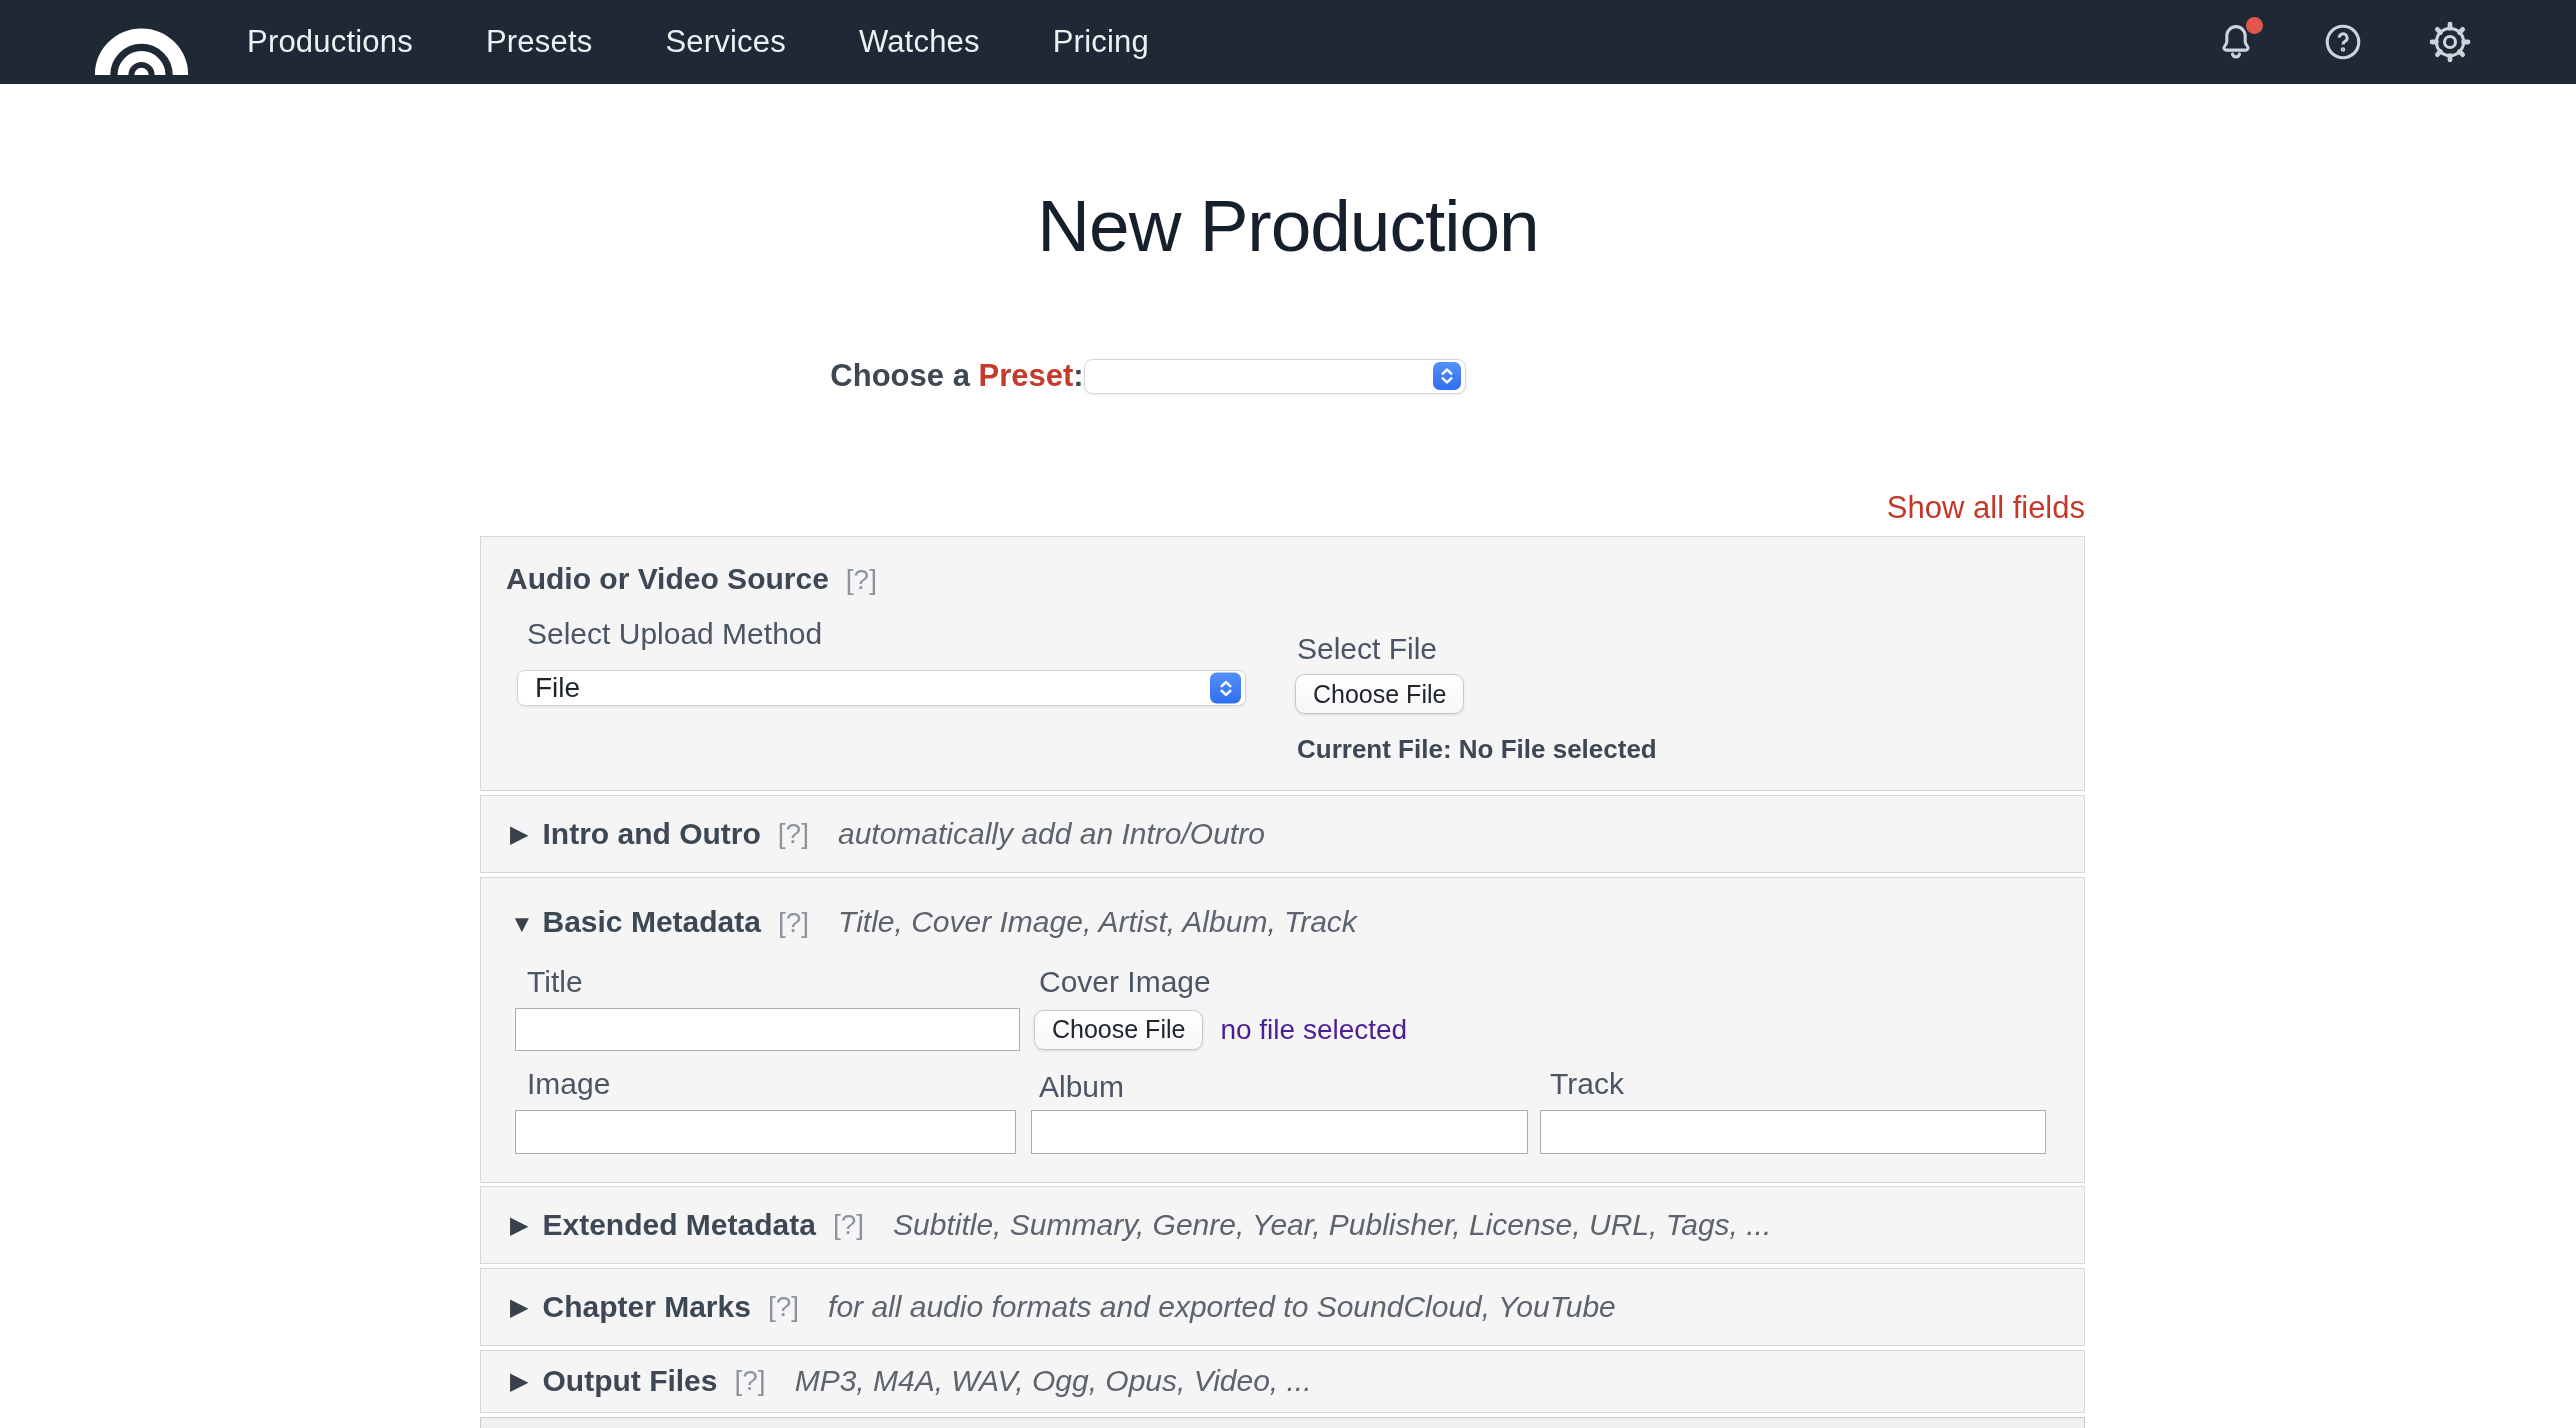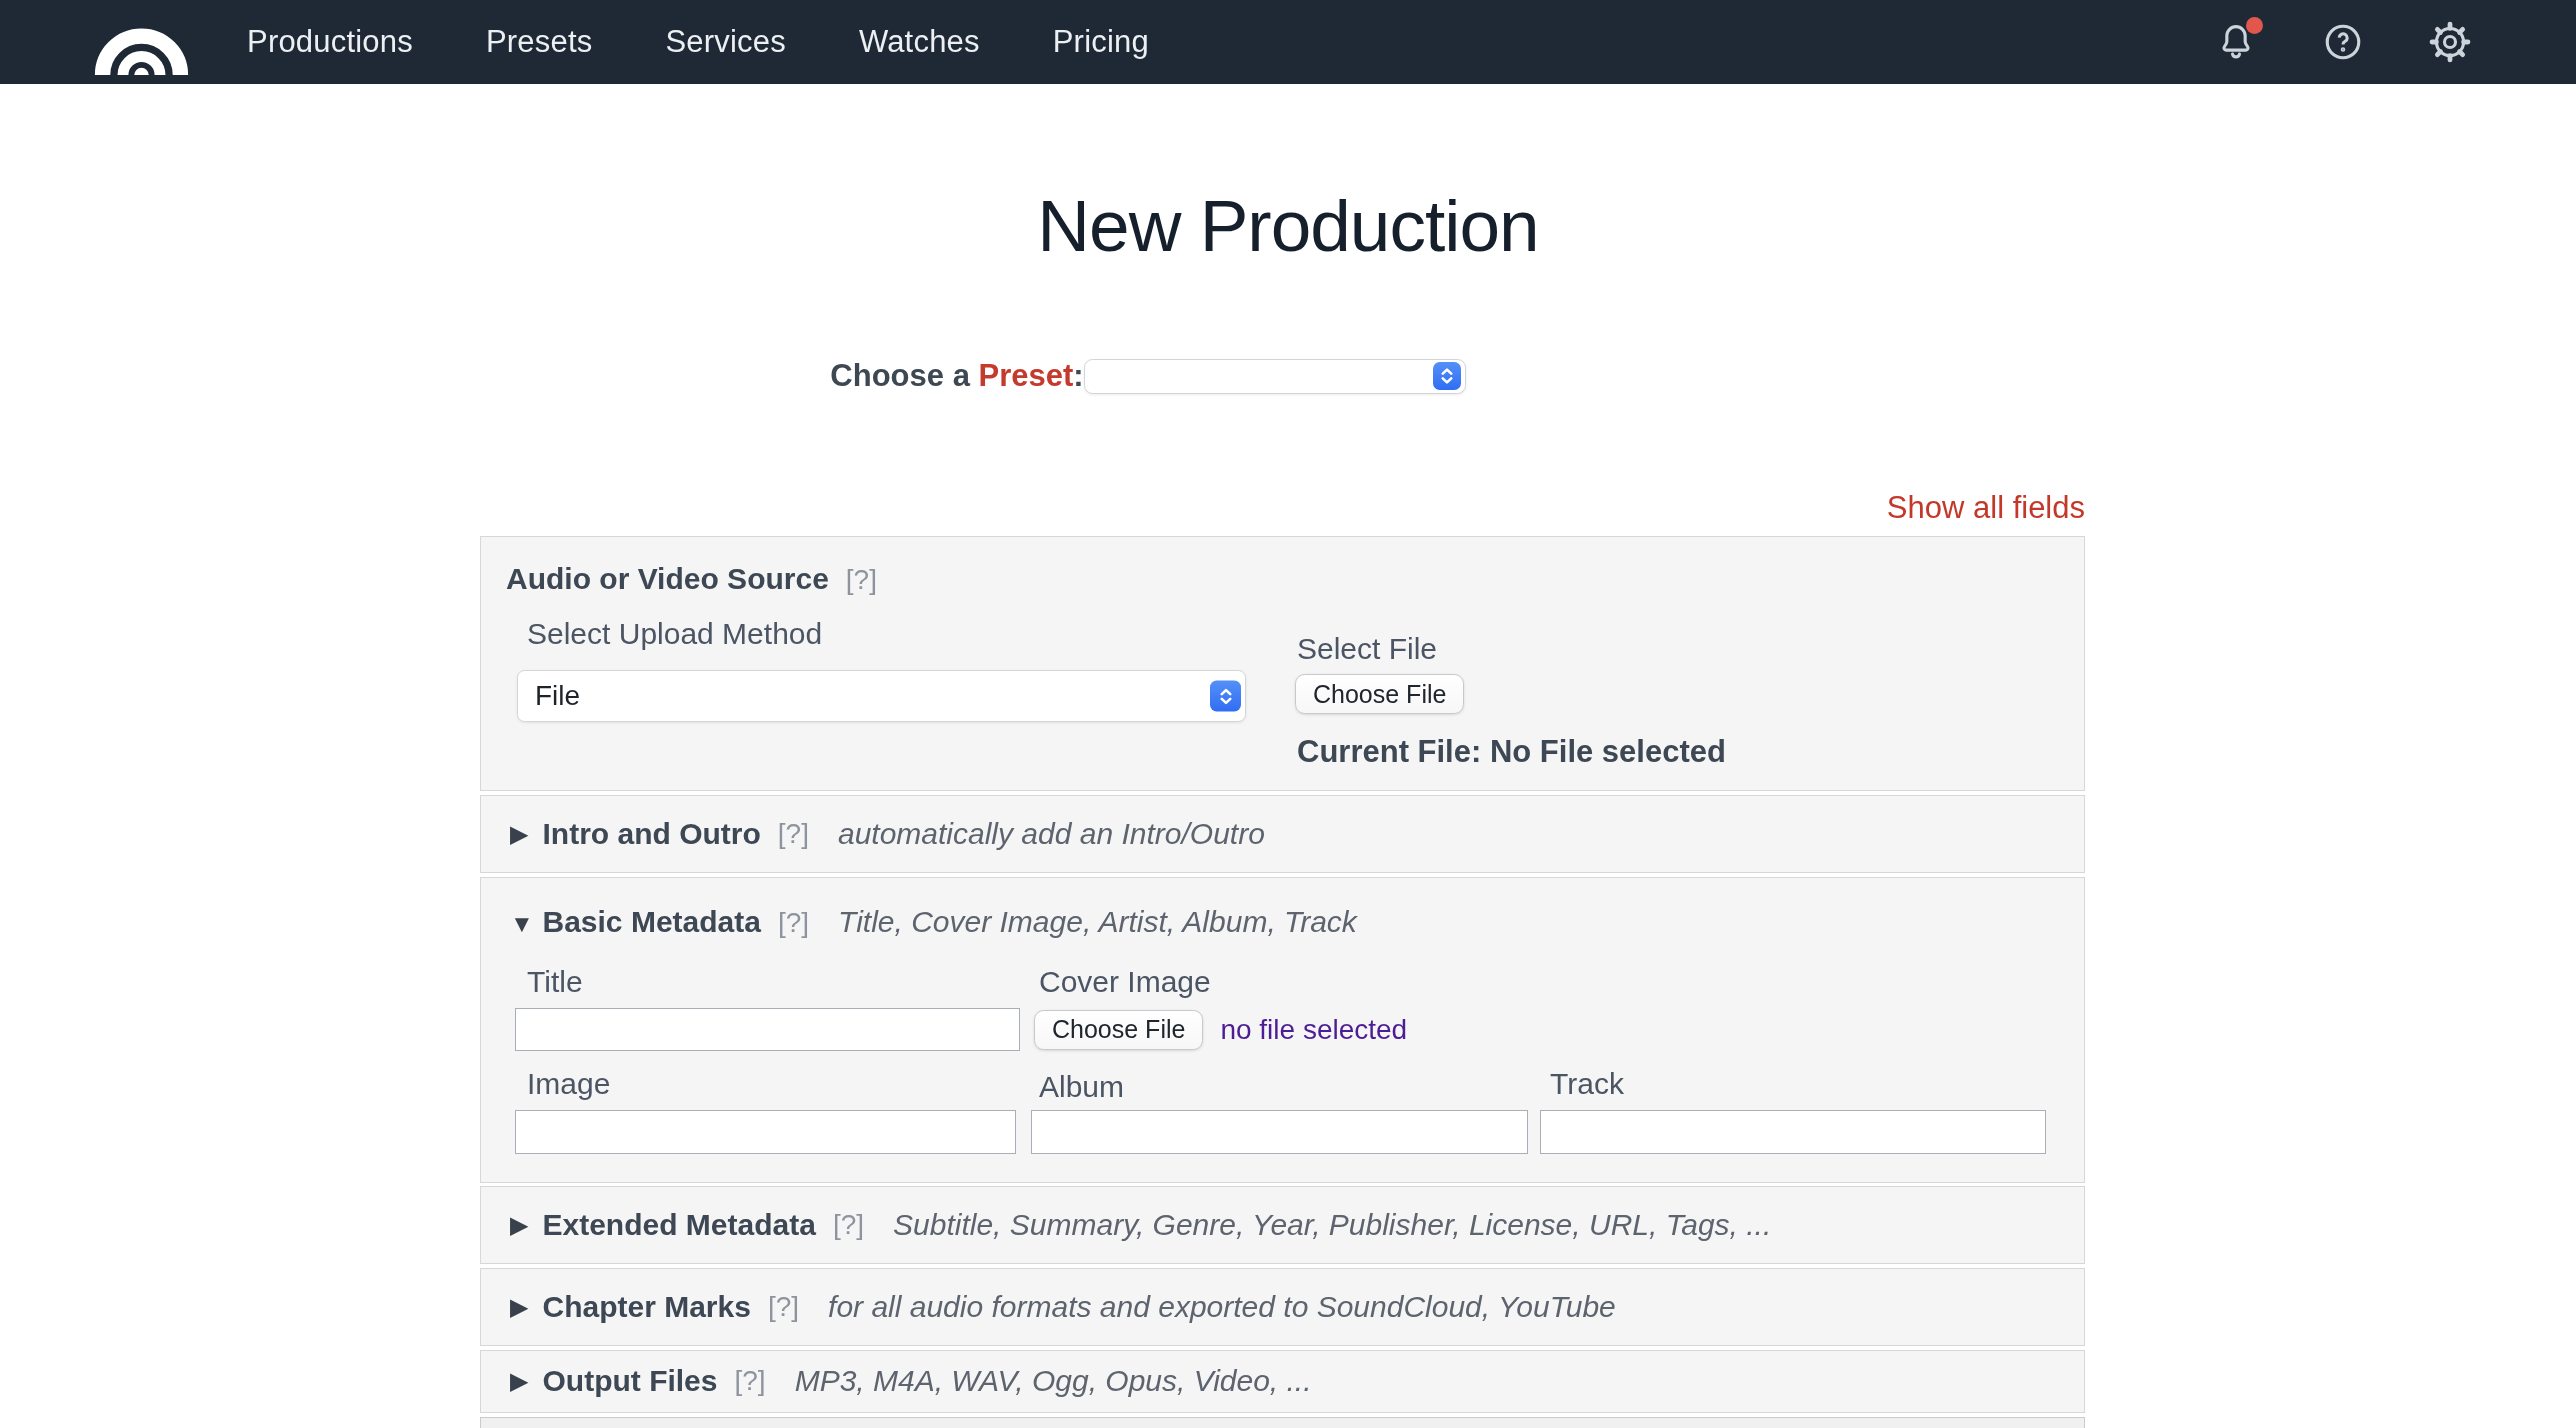--- a/index.html
+++ b/index.html
@@ -76,31 +76,31 @@
   .marker { font-size:24px; color:#39424c; width:32.5px; flex:0 0 auto; }
   .desc { font-size:30px; font-style:italic; color:#5d646e; margin-left:29px; white-space:nowrap; }
 
   .sec-head { position:absolute; left:25px; top:25px; display:flex; align-items:baseline; }
   .row-head { position:absolute; left:29px; top:27px; display:flex; align-items:baseline; width:calc(100% - 57px); }
 
   .lbl { position:absolute; font-size:30px; color:#4b5563; white-space:nowrap; }
 
   
   .upload-lbl { left:46px; top:80px; }
-  .upload-select { position:absolute; left:36px; top:133px; width:729px; height:52px; border-radius:7.6px; }
+  .upload-select { position:absolute; left:36px; top:133px; width:729px; height:36px; border-radius:7.6px; }
   .upload-select .stepper { width:31px; height:31px; }
   .file-lbl { left:816px; top:95px; }
   .btn-file {
     background:linear-gradient(#ffffff,#f7f7f8); border:1.9px solid #c6c8cb; border-radius:9.6px;
     height:40px; padding:0 17px; font-size:25px; color:#20262d;
     font-family:"Liberation Sans", sans-serif;
     box-shadow:0 1px 2.9px rgba(0,0,0,.12); cursor:pointer; white-space:nowrap;
   }
   .src-file-btn { position:absolute; left:814px; top:137px; }
-  .current-file { position:absolute; left:816px; top:197px; font-size:31px; font-weight:bold; color:#3d4854; white-space:nowrap; }
+  .current-file { position:absolute; left:816px; top:197px; font-size:26px; font-weight:bold; color:#3d4854; white-space:nowrap; }
 
   
   .title-lbl  { left:46px;  top:87px; }
   .cover-lbl  { left:558px; top:87px; }
   .artist-lbl { left:46px;  top:189px; }
   .album-lbl  { left:558px; top:192px; }
   .track-lbl  { left:1069px; top:189px; }
   .txt {
     position:absolute; height:43px; background:#fff; border:1.9px solid #a9afb6;
     font-size:29px; color:#20262d; padding:0 11.5px;

